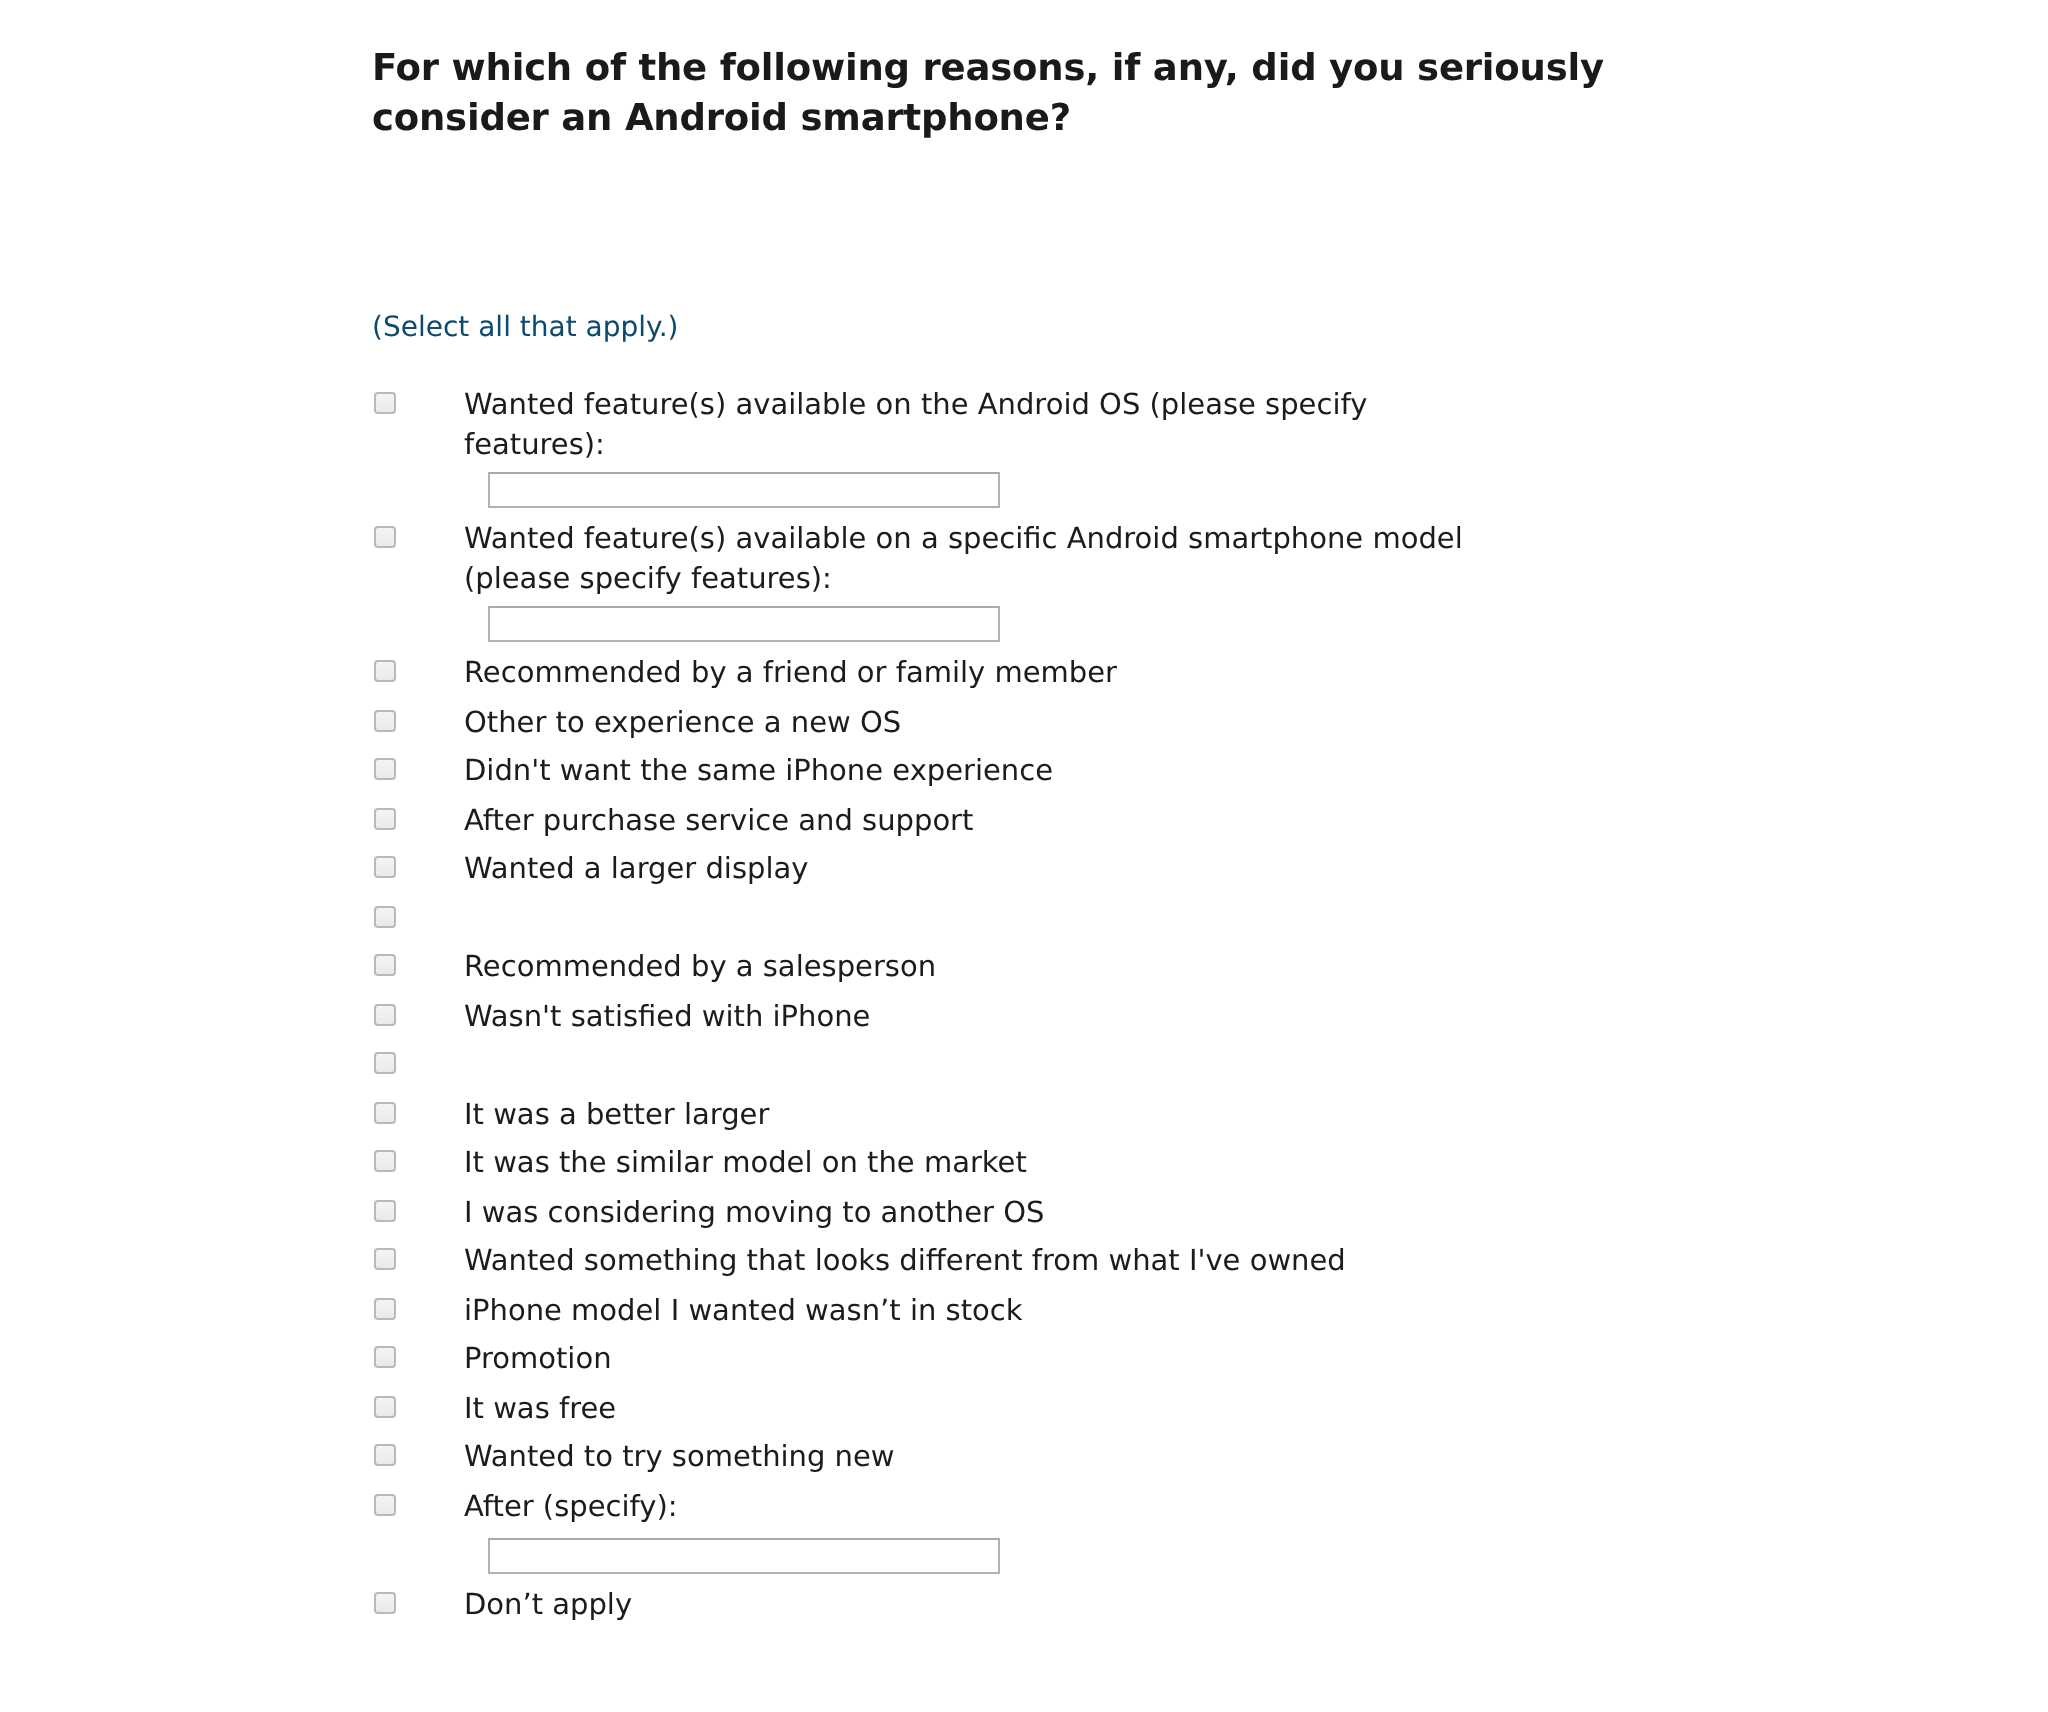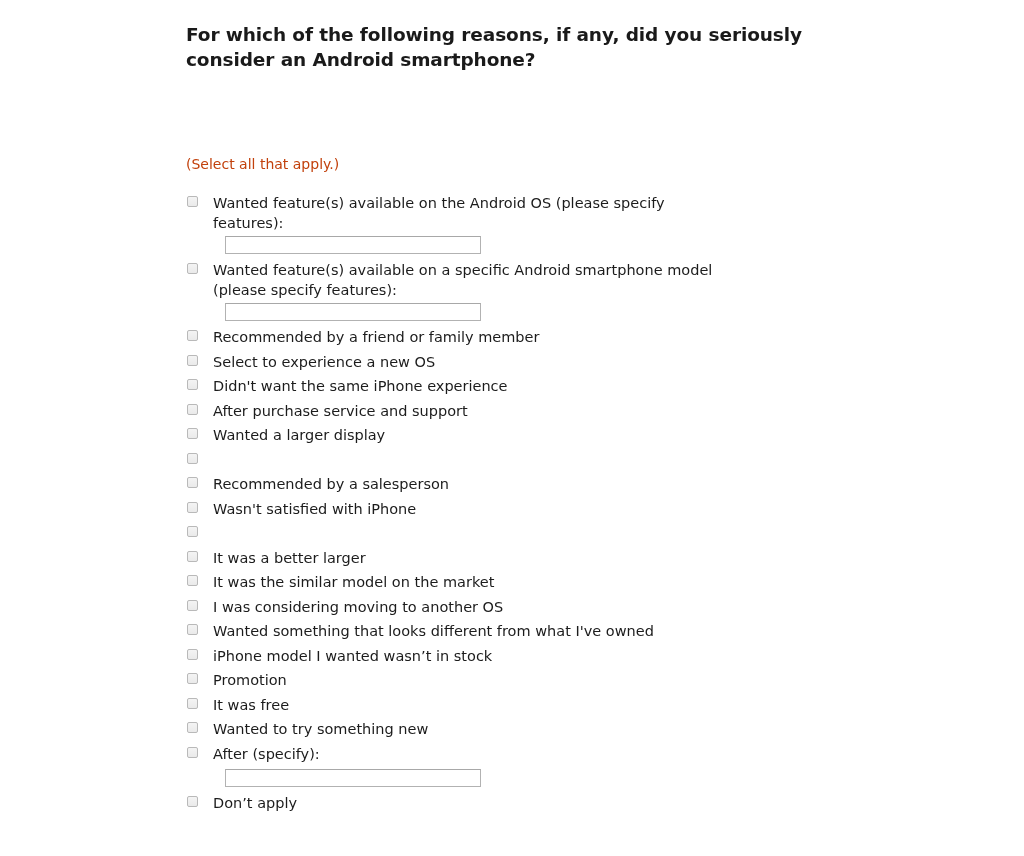--- a/index.html
+++ b/index.html
@@ -33,33 +33,34 @@
     font-weight: bold;
     color: #1a1a1a;
     line-height: 25px;
     letter-spacing: -0.1px;
     width: 620px;
     margin: 0 0 0 0;
   }
 
   .instruction {
     font-size: 14px;
-    color: #c2410c;
+    color: #0c4a6e;
     margin-top: 84px;
     line-height: 16px;
   }
 
   .options {
     margin-top: 19px;
   }
 
   .option-row {
     display: flex;
     align-items: flex-start;
     min-height: 24.5px;
+    gap: 19px;
   }
 
   .cbox {
     width: 11px;
     height: 11px;
     flex: 0 0 11px;
     box-sizing: border-box;
     border: 1px solid #b9b9b9;
     border-radius: 2px;
     background: linear-gradient(to bottom, #f4f4f4 0%, #eaeaea 100%);
@@ -127,21 +128,21 @@
         </div>
         <div class="option-row">
           <span class="cbox"></span>
           <div>
             <div class="opt-label">Recommended by a friend or family member</div>
           </div>
         </div>
         <div class="option-row">
           <span class="cbox"></span>
           <div>
-            <div class="opt-label">Select to experience a new OS</div>
+            <div class="opt-label">Other to experience a new OS</div>
           </div>
         </div>
         <div class="option-row">
           <span class="cbox"></span>
           <div>
             <div class="opt-label">Didn't want the same iPhone experience</div>
           </div>
         </div>
         <div class="option-row">
           <span class="cbox"></span>

